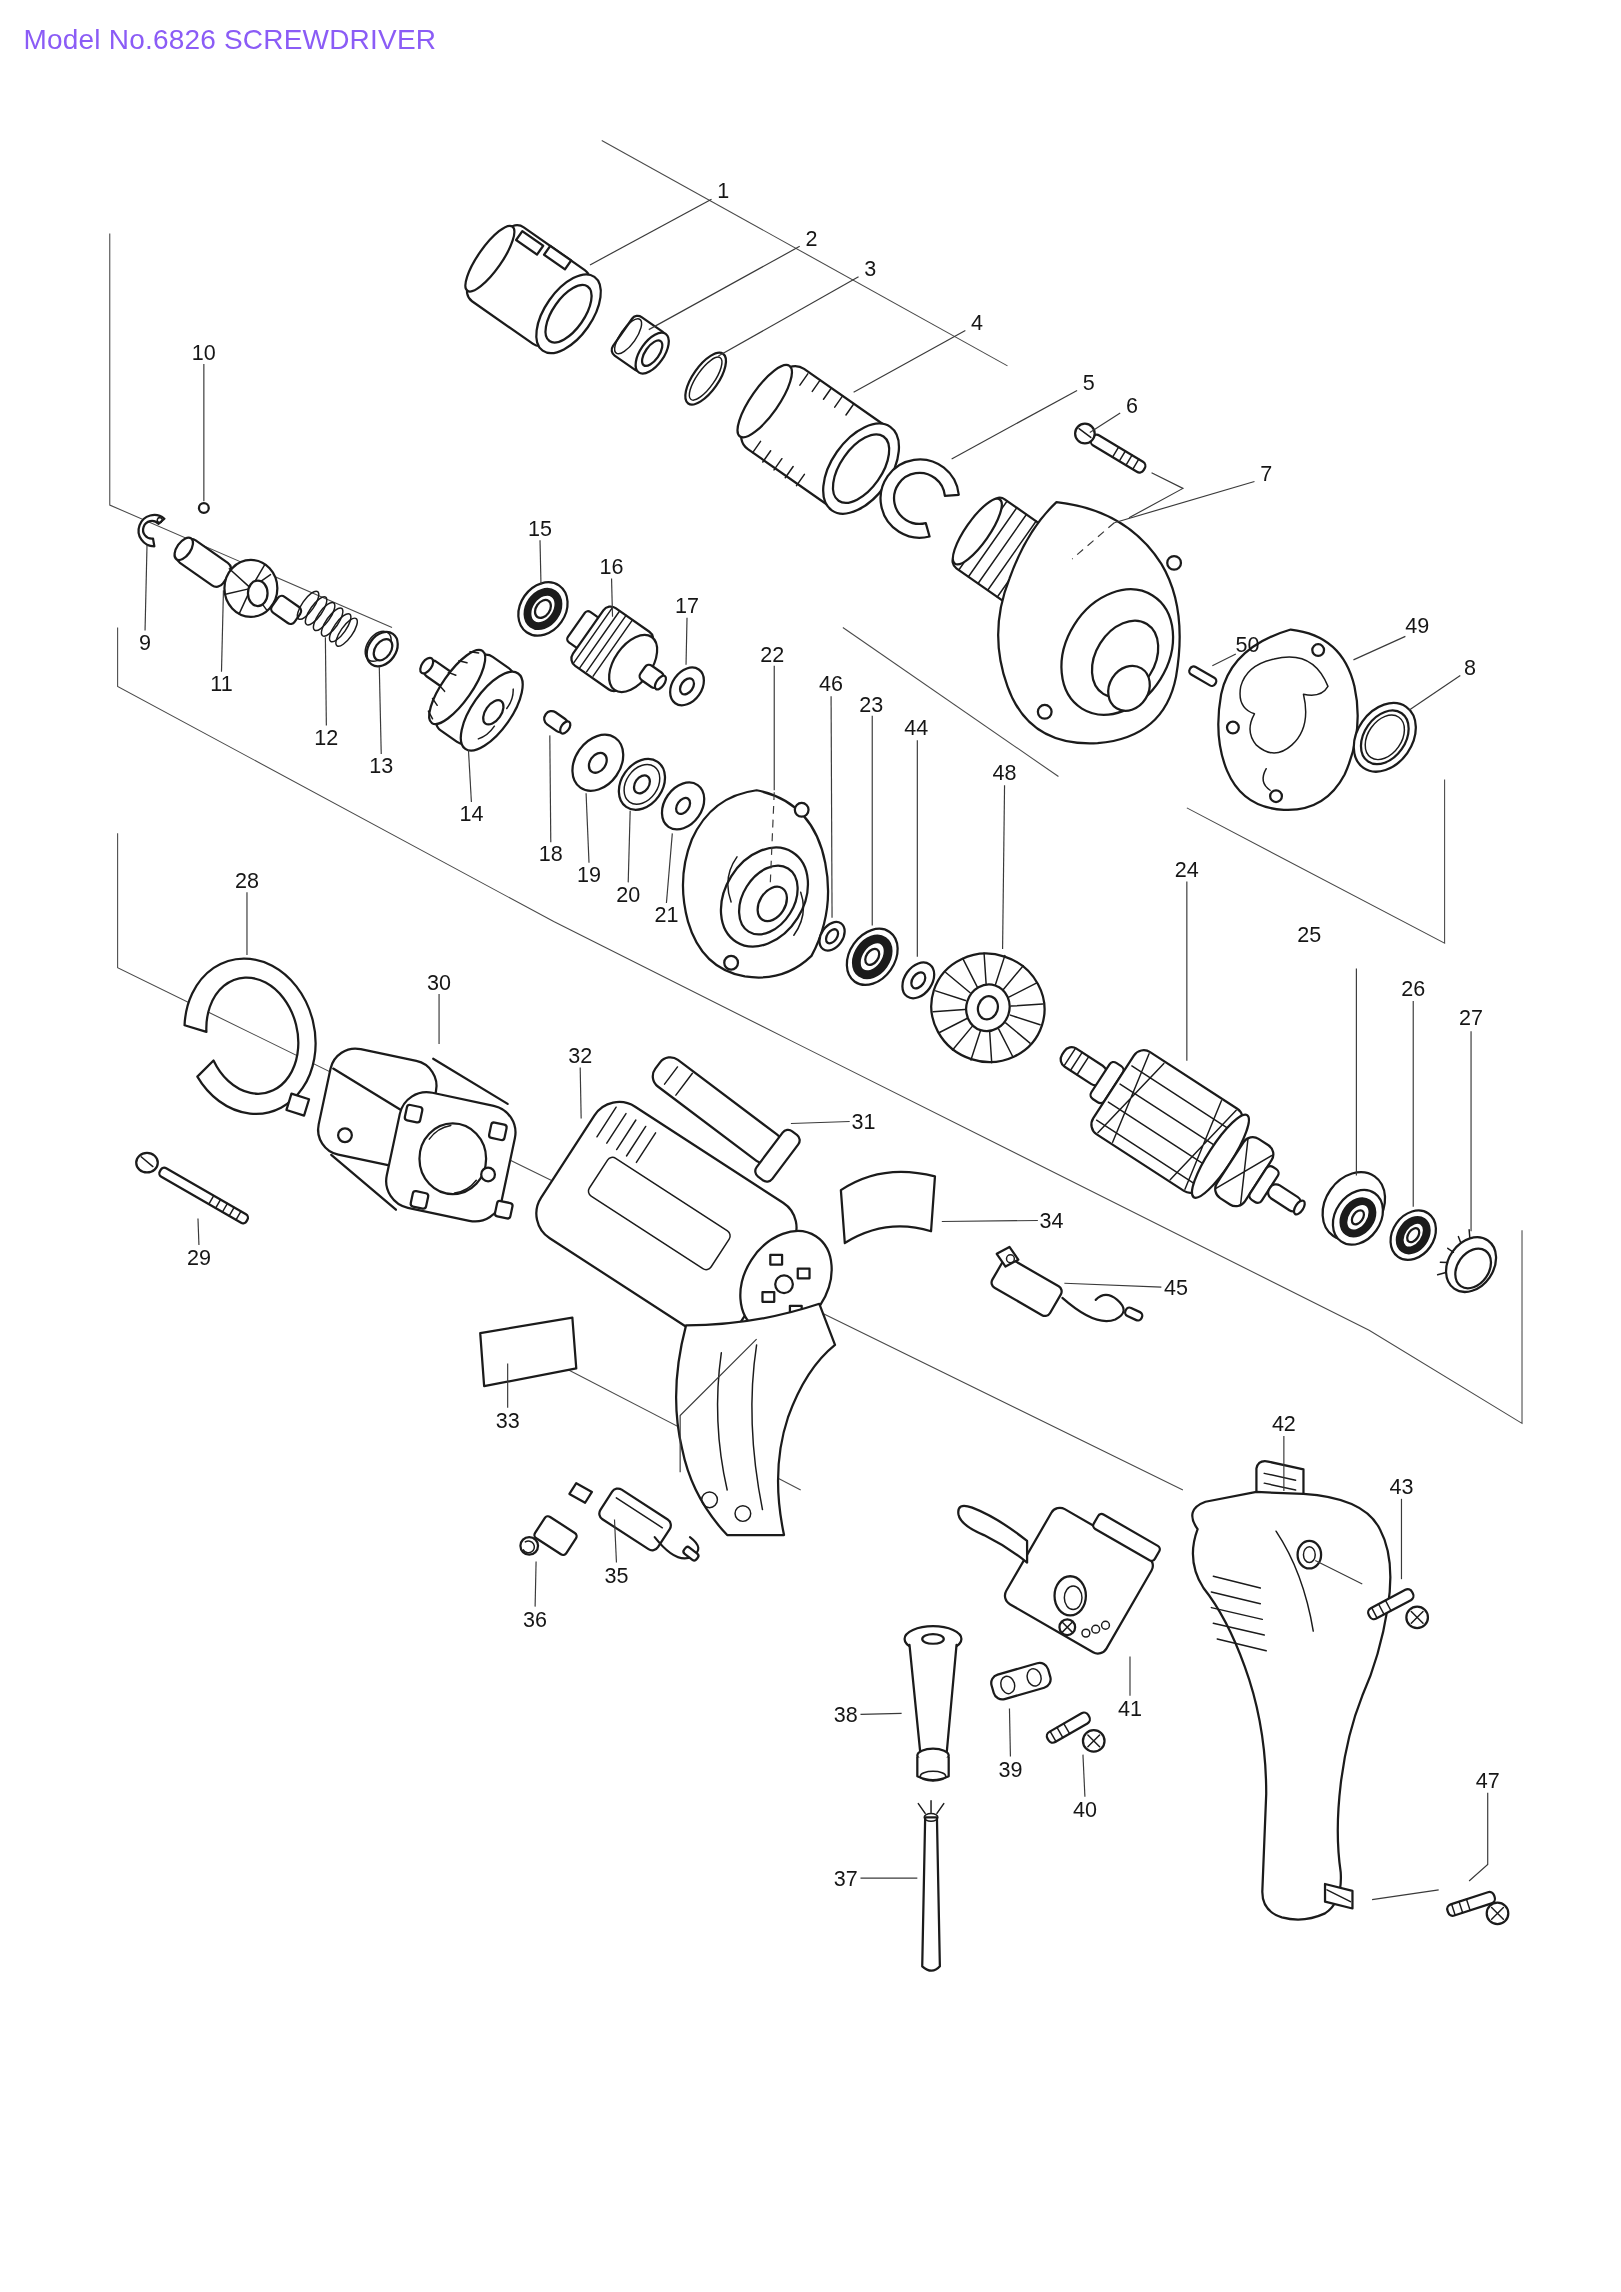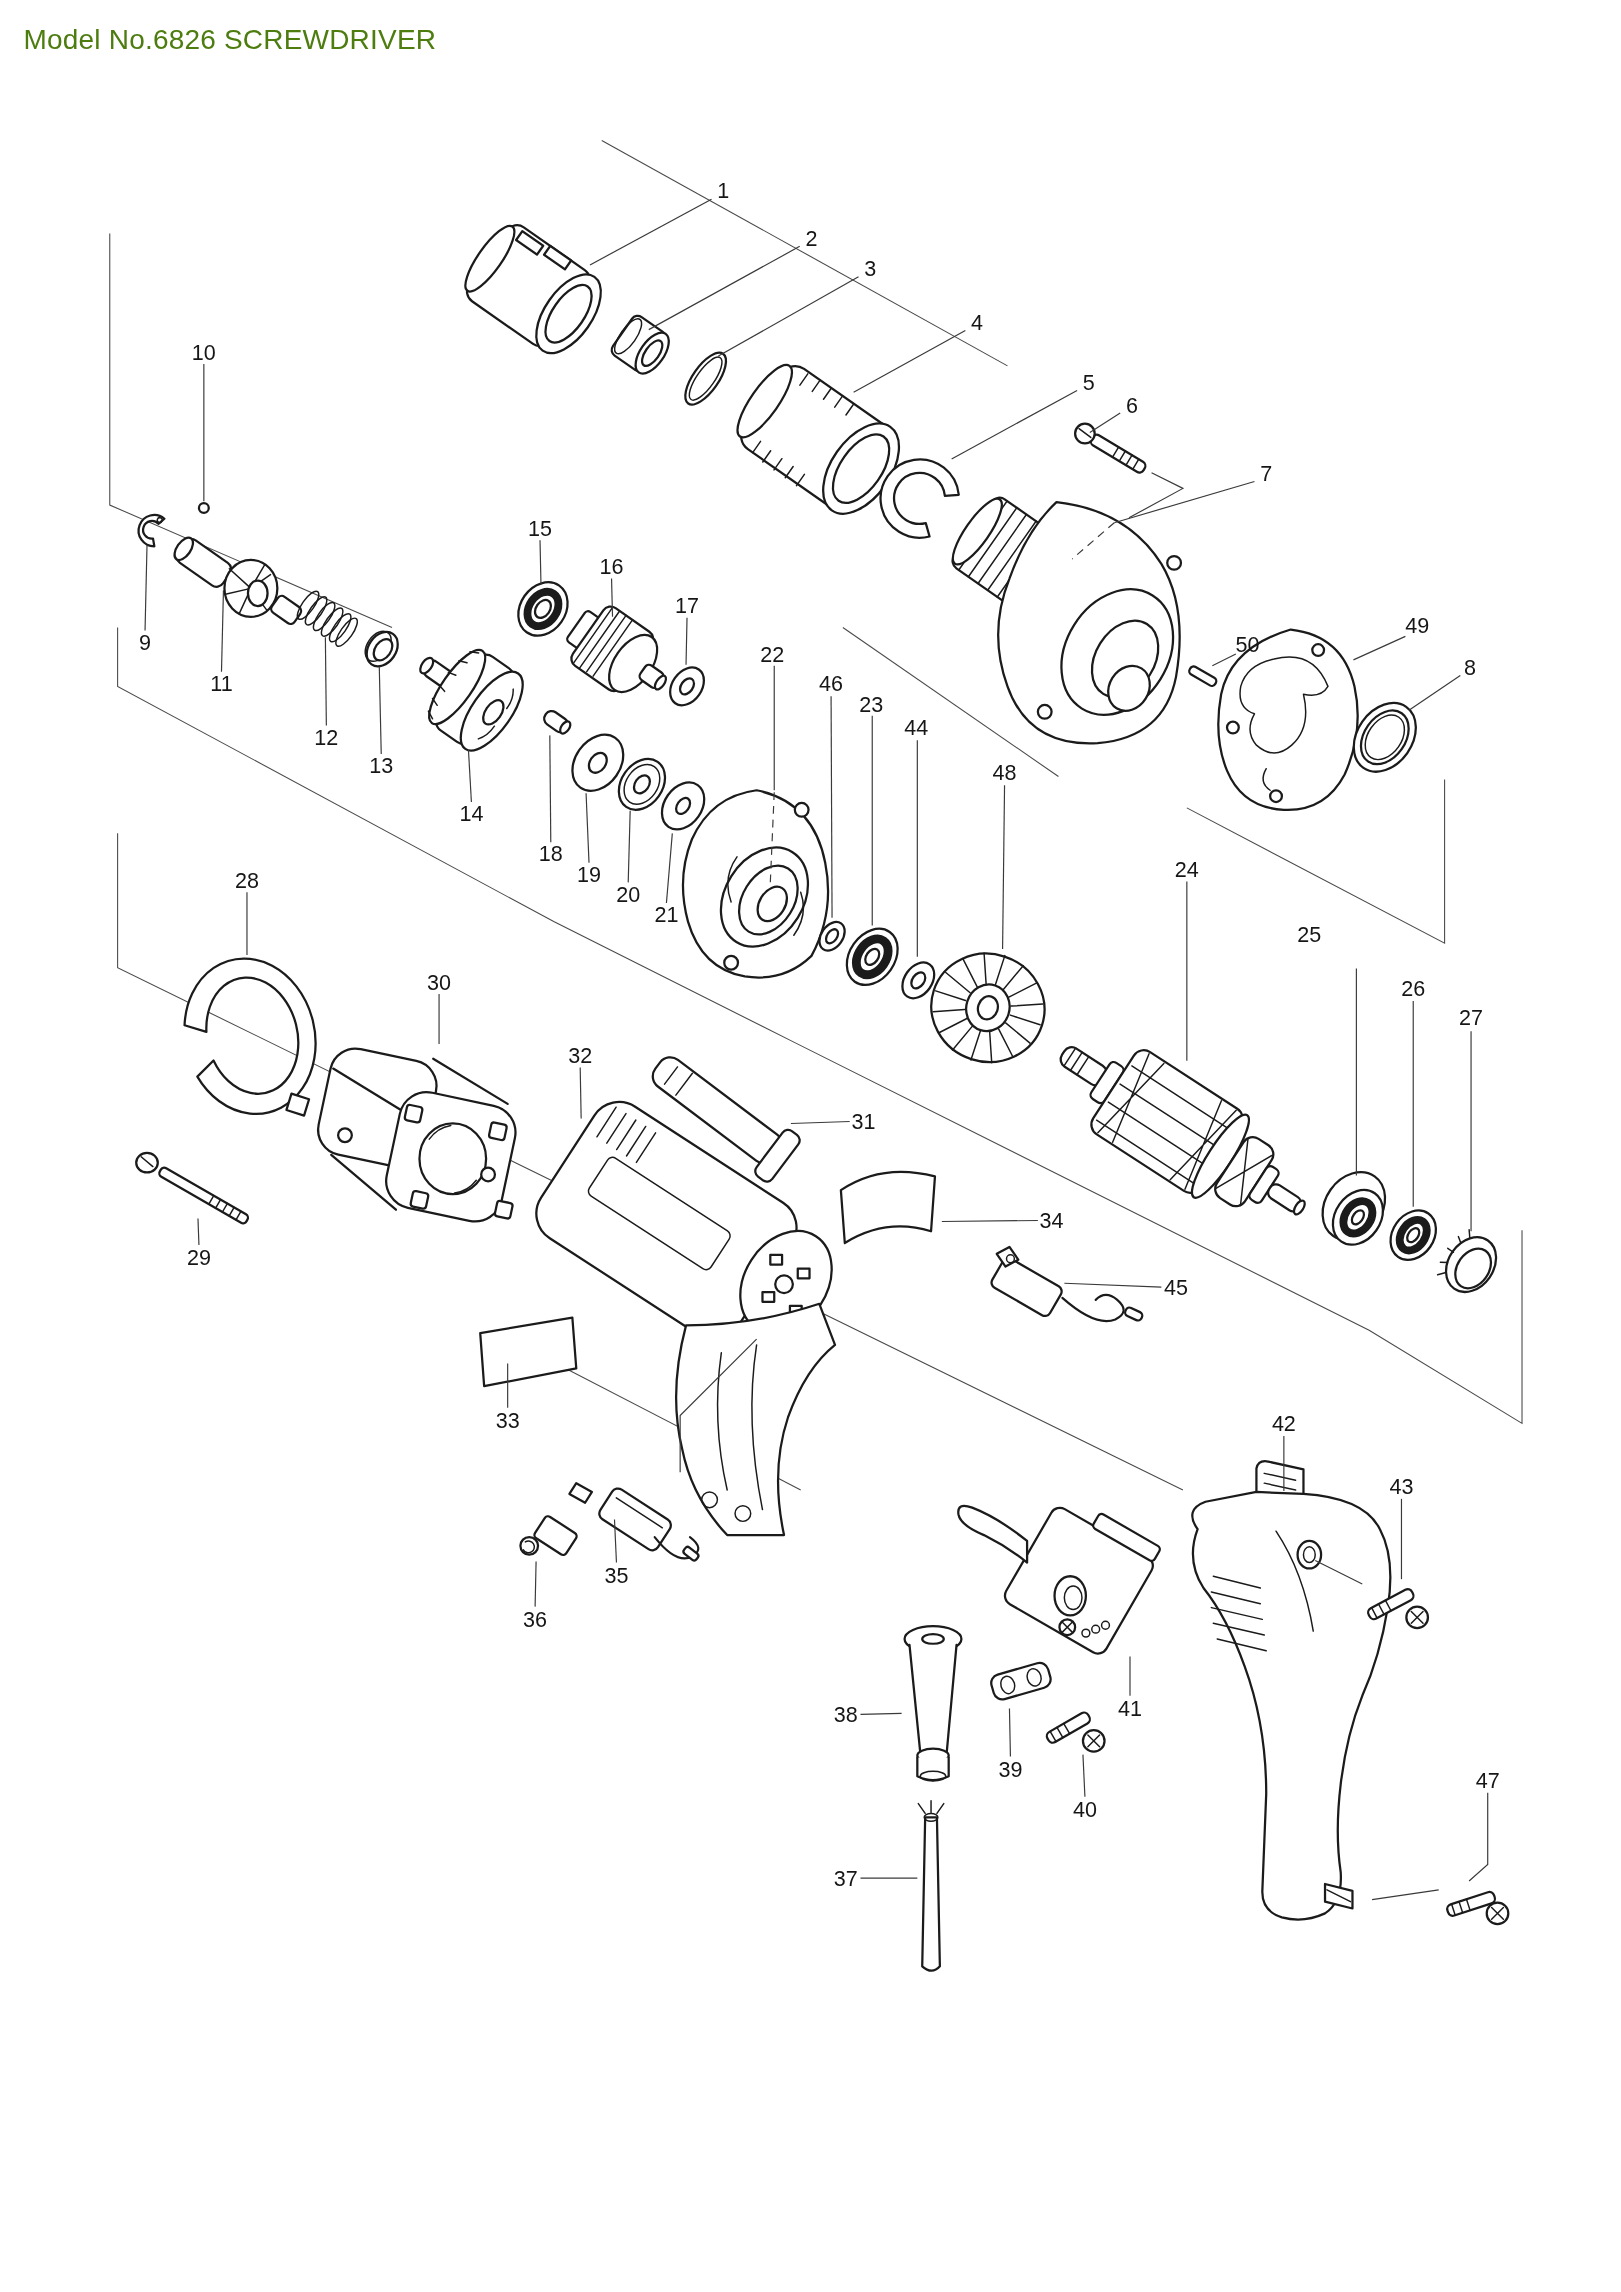--- a/index.html
+++ b/index.html
@@ -1,18 +1,18 @@
 <!DOCTYPE html>
 <html><head>
 <meta charset="utf-8">
 <style>
   html,body{margin:0;padding:0;background:#fff}
   .page{position:relative;width:1621px;height:2293px;background:#fff;overflow:hidden;
         font-family:"Liberation Sans",sans-serif}
-  .title{position:absolute;left:23.5px;top:23.5px;font-size:28px;color:#4d7c0f;letter-spacing:0.2px;white-space:pre}
+  .title{position:absolute;left:23.5px;top:23.5px;font-size:28px;color:#8b5cf6;letter-spacing:0.2px;white-space:pre}
   svg.diagram{position:absolute;left:0;top:0}
   .pt{fill:#fff;stroke:#1b1b1b;stroke-width:2.3;stroke-linejoin:round;stroke-linecap:round}
   .ptn{fill:none;stroke:#1b1b1b;stroke-width:1.5;stroke-linejoin:round;stroke-linecap:round}
   .ldr{fill:none;stroke:#3a3a3a;stroke-width:1.2}
   .axis{fill:none;stroke:#4a4a4a;stroke-width:1.1}
   .dash{fill:none;stroke:#3a3a3a;stroke-width:1.2;stroke-dasharray:8 6}
   .lbl{font-family:"Liberation Sans",sans-serif;font-size:22px;fill:#161616}
 </style>
 </head>
 <body>

